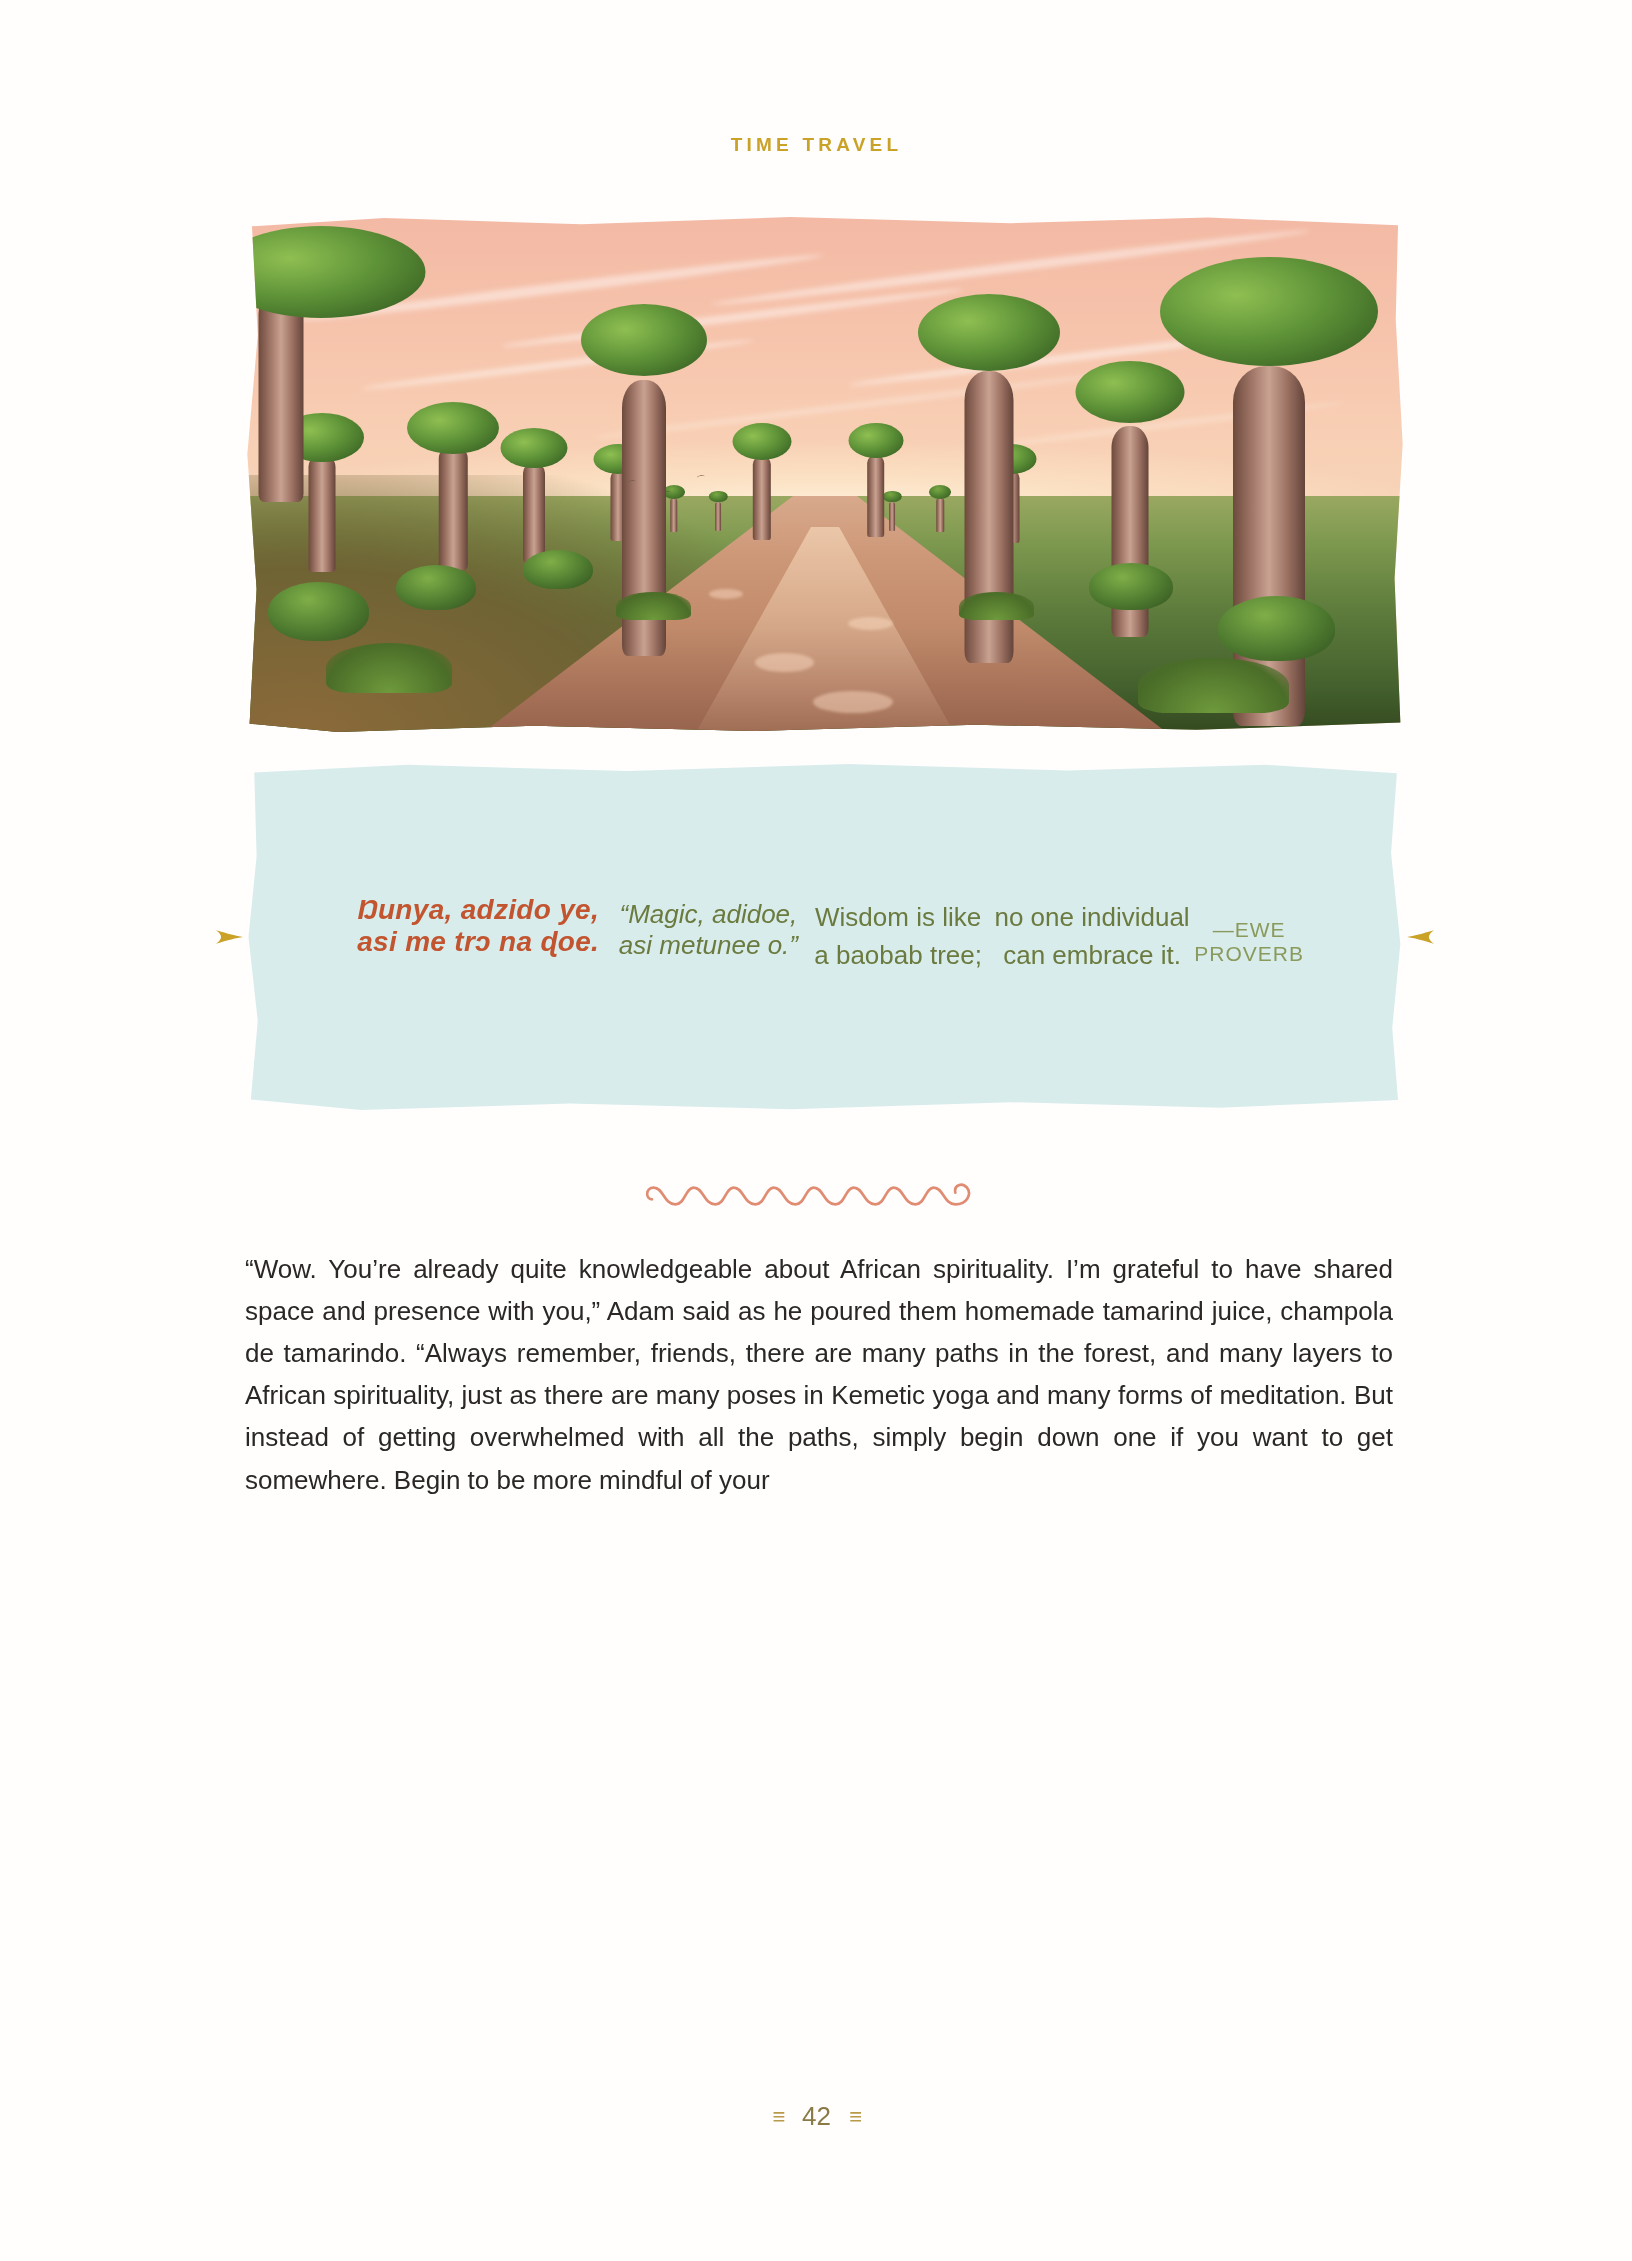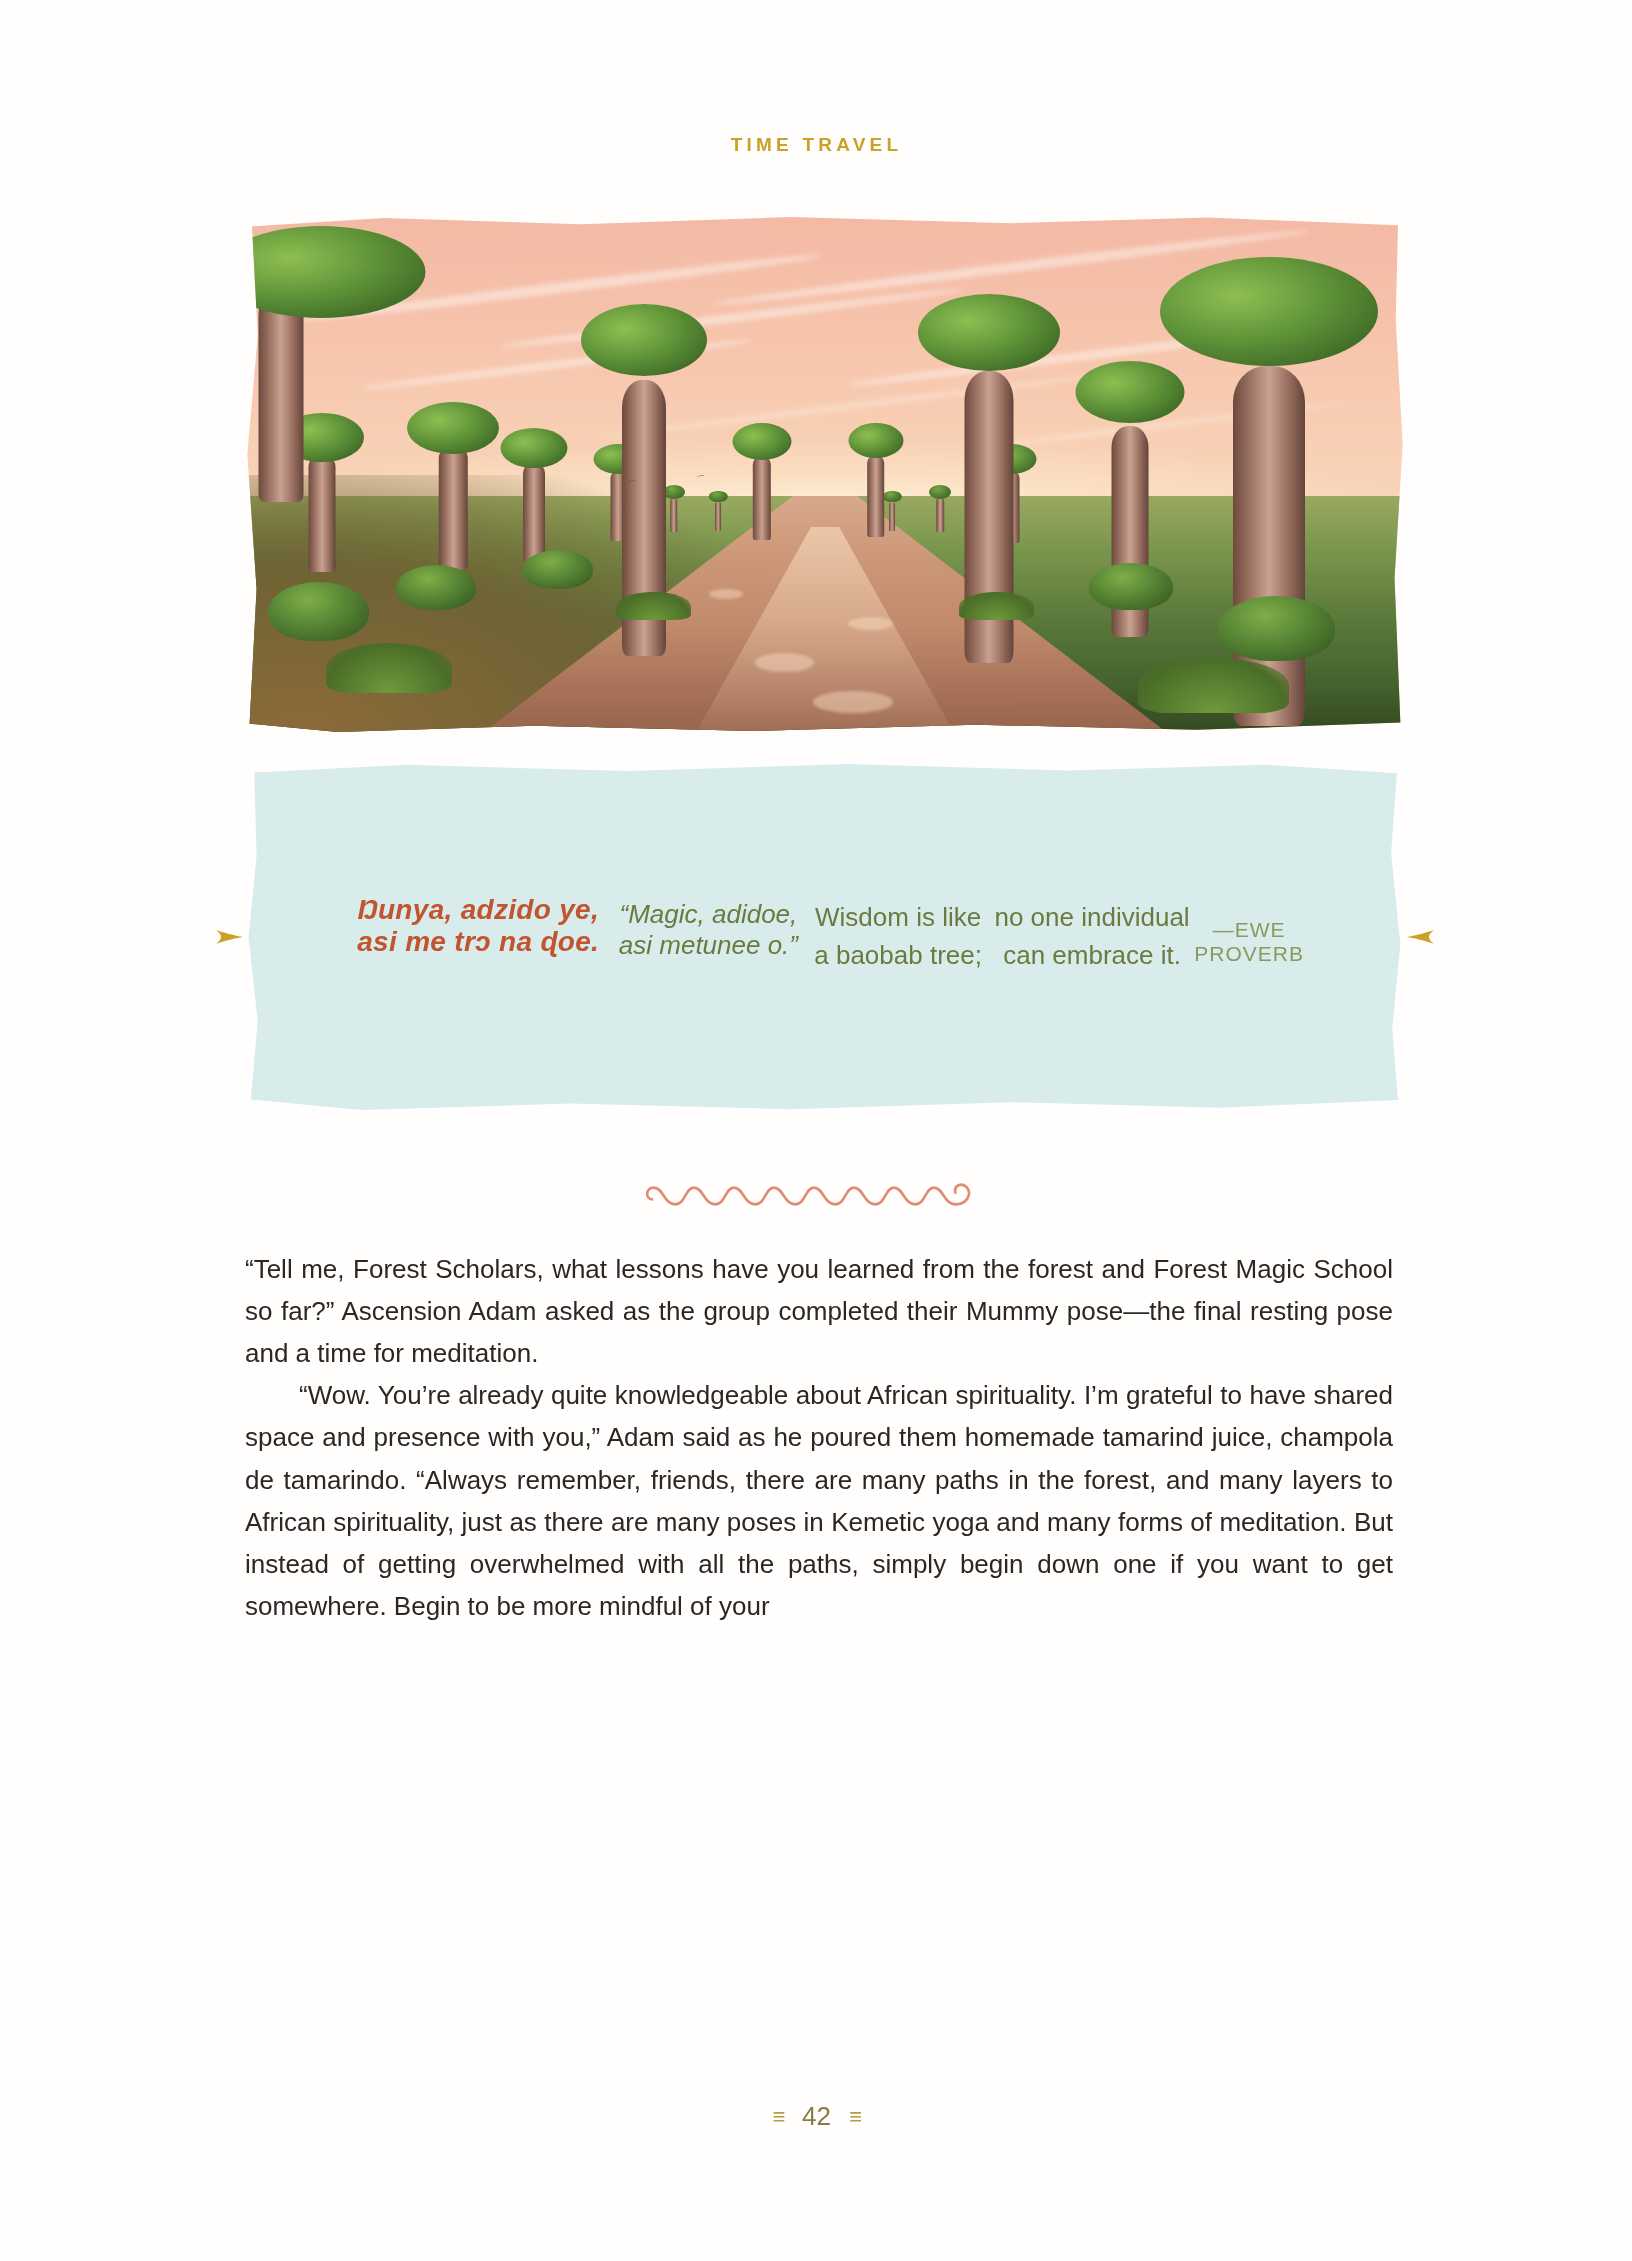--- a/index.html
+++ b/index.html
@@ -404,21 +404,20 @@
 
   <div class="divider">
     <svg width="352" height="50" viewBox="0 0 420 60" aria-hidden="true">
       <g fill="none" stroke="#e08c72" stroke-width="3.2" stroke-linecap="round">
         <path d="M12 34 C4 34, 4 20, 14 20 C26 20, 26 40, 40 40 C52 40, 52 20, 62 20 C74 20, 74 40, 88 40 C100 40, 100 20, 110 20 C122 20, 122 40, 136 40 C148 40, 148 20, 158 20 C170 20, 170 40, 184 40 C196 40, 196 20, 206 20 C218 20, 218 40, 232 40 C244 40, 244 20, 254 20 C266 20, 266 40, 280 40 C292 40, 292 20, 302 20 C314 20, 314 40, 328 40 C340 40, 340 20, 350 20 C362 20, 362 40, 376 40 C390 40, 396 28, 390 20 C384 13, 374 17, 376 26"></path>
       </g>
     </svg>
   </div>
 
   <div class="body-text">
-    <p>“Tell me, Forest Scholars, what lessons have you learned from the forest and Forest Magic School so far?” Ascension Adam asked as the group completed their Mummy pose—the final resting pose and a time for meditation.</p>
     <p>“Wow. You’re already quite knowledgeable about African spirituality. I’m grateful to have shared space and presence with you,” Adam said as he poured them homemade tamarind juice, champola de tamarindo. “Always remember, friends, there are many paths in the forest, and many layers to African spirituality, just as there are many poses in Kemetic yoga and many forms of meditation. But instead of getting overwhelmed with all the paths, simply begin down one if you want to get somewhere. Begin to be more mindful of your</p>
   </div>
 
   <div class="folio">
     <span class="mark">≡</span>
     <span>42</span>
     <span class="mark">≡</span>
   </div>
 
 </div>

